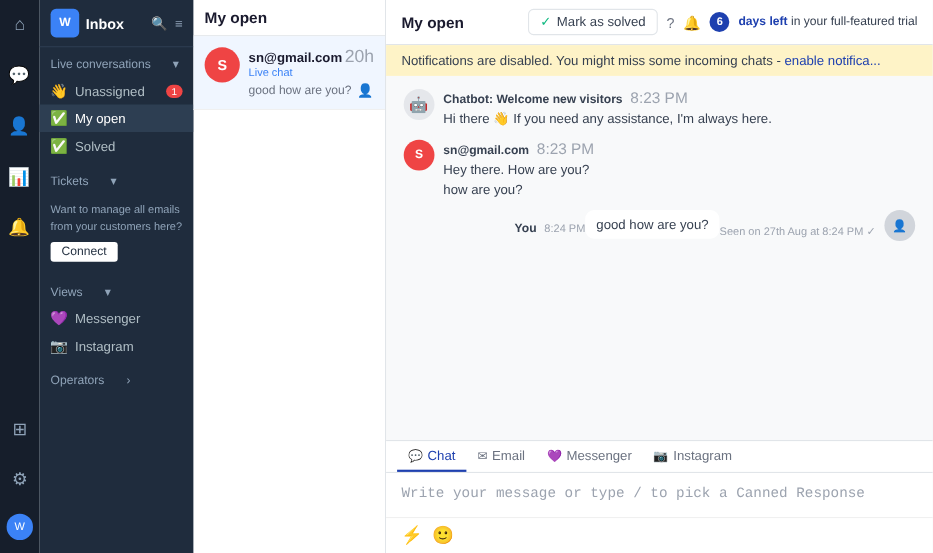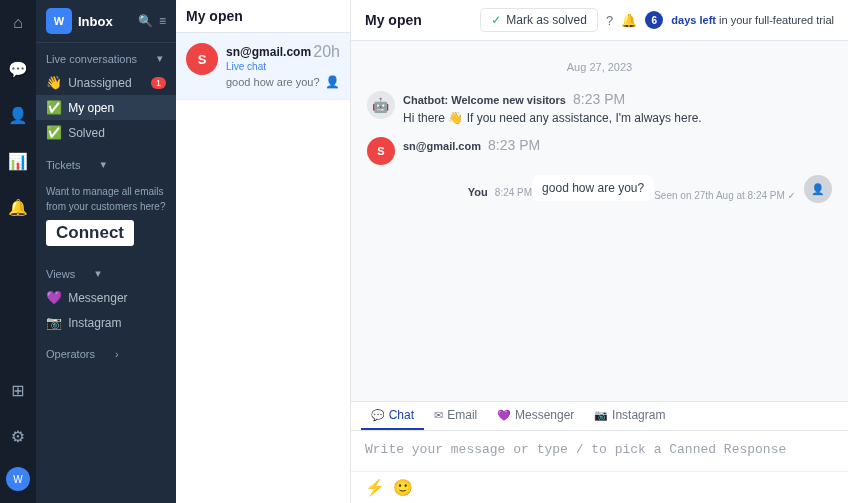--- a/index.html
+++ b/index.html
@@ -20,21 +20,21 @@
 
     .nav-section { padding: 4px 0; }
     .nav-header { padding: 5px 10px; font-size: 11px; color: #8fa3b8; display: flex; align-items: center; gap: 20px; cursor: pointer; }
     .nav-item { display: flex; align-items: center; padding: 5px 10px; font-size: 12px; color: #b0bec5; cursor: pointer; gap: 6px; }
     .nav-item.active { background: #2d3e52; color: white; }
     .nav-badge { background: #ef4444; color: white; border-radius: 8px; padding: 1px 5px; font-size: 9px; margin-left: auto; }
     .nav-icon { font-size: 13px; }
 
     .tickets-box { padding: 8px 10px; font-size: 10px; color: #8fa3b8; line-height: 1.5; }
     .tickets-box p { margin-bottom: 6px; }
-    .connect-button { background: white; color: #1f2c3d; border: none; border-radius: 3px; padding: 3px 10px; font-size: 17px; cursor: pointer; font-weight: 700; }
+    .connect-button { background: white; color: #1f2c3d; border: none; border-radius: 3px; padding: 3px 10px; font-size: 11px; cursor: pointer; font-weight: 400; }
 
     .views-section { padding: 4px 0; }
     .operators-section { padding: 4px 0; }
 
     
     .conv-panel { width: 175px; background: #fff; border-right: 1px solid #e1e5e9; display: flex; flex-direction: column; height: 503px; flex-shrink: 0; }
     .conv-header { padding: 8px 10px; border-bottom: 1px solid #e1e5e9; display: flex; align-items: center; }
     .conv-title { font-size: 14px; font-weight: 600; color: #1a1a2e; }
     .conv-item { display: flex; align-items: flex-start; padding: 10px; border-bottom: 1px solid #f0f0f0; cursor: pointer; background: #f0f6ff; }
     .conv-avatar { width: 32px; height: 32px; border-radius: 50%; background: #ef4444; color: white; display: flex; align-items: center; justify-content: center; font-size: 13px; font-weight: 600; margin-right: 8px; flex-shrink: 0; }
@@ -198,42 +198,46 @@
         <span>?</span>
         <span>🔔</span>
         <span class="trial-badge">6</span>
         <span class="trial-text">
           <span class="trial-highlight">days left</span>
           <span> in your full-featured trial</span>
         </span>
       </div>
     </div>
 
+    <div class="notification-bar">
+      <span>Notifications are disabled. You might miss some incoming chats -</span>
+      &nbsp;<span class="enable-link">enable notifica...</span>
+    </div>
 
     <div class="chat-messages">
-      <div class="date-divider">Aug 27, 2023</div>
 
       <div class="message-row">
         <div class="bot-icon-container">🤖</div>
         <div class="msg-content">
           <div class="msg-header">
             <span>Chatbot: Welcome new visitors</span>
             <span class="msg-time">8:23 PM</span>
           </div>
           <div class="msg-text">Hi there 👋 If you need any assistance, I'm always here.</div>
         </div>
       </div>
 
       <div class="message-row">
         <div class="msg-avatar user">S</div>
         <div class="msg-content">
           <div class="msg-header">
             <span>sn@gmail.com</span>
             <span class="msg-time">8:23 PM</span>
           </div>
+          <div class="msg-text">Hey there. How are you?<br>how are you?</div>
         </div>
       </div>
 
 
       <div class="you-row">
         <div style="display:flex;align-items:flex-start;gap:8px;flex-direction:row-reverse;">
           <div class="msg-avatar agent">👤</div>
           <div style="display:flex;align-items:flex-end;">
             <div style="font-size:11px;color:#374151;margin-bottom:3px;">
               <span style="font-weight:600;">You</span>

